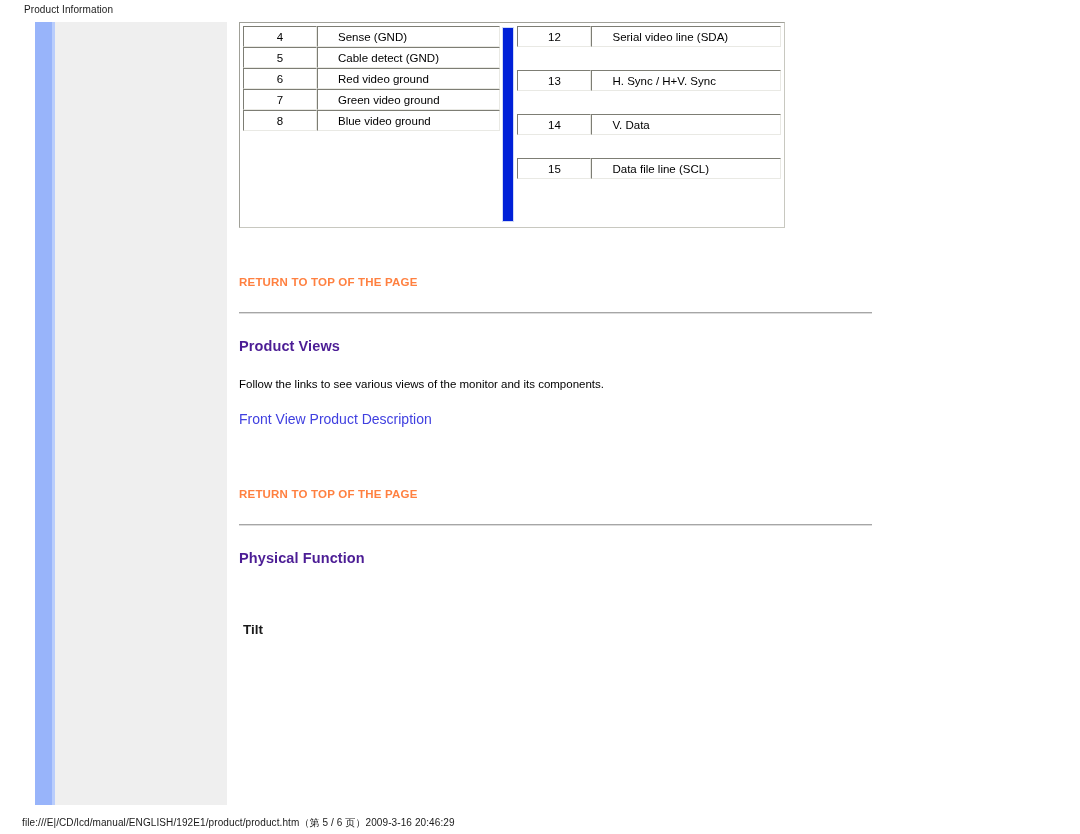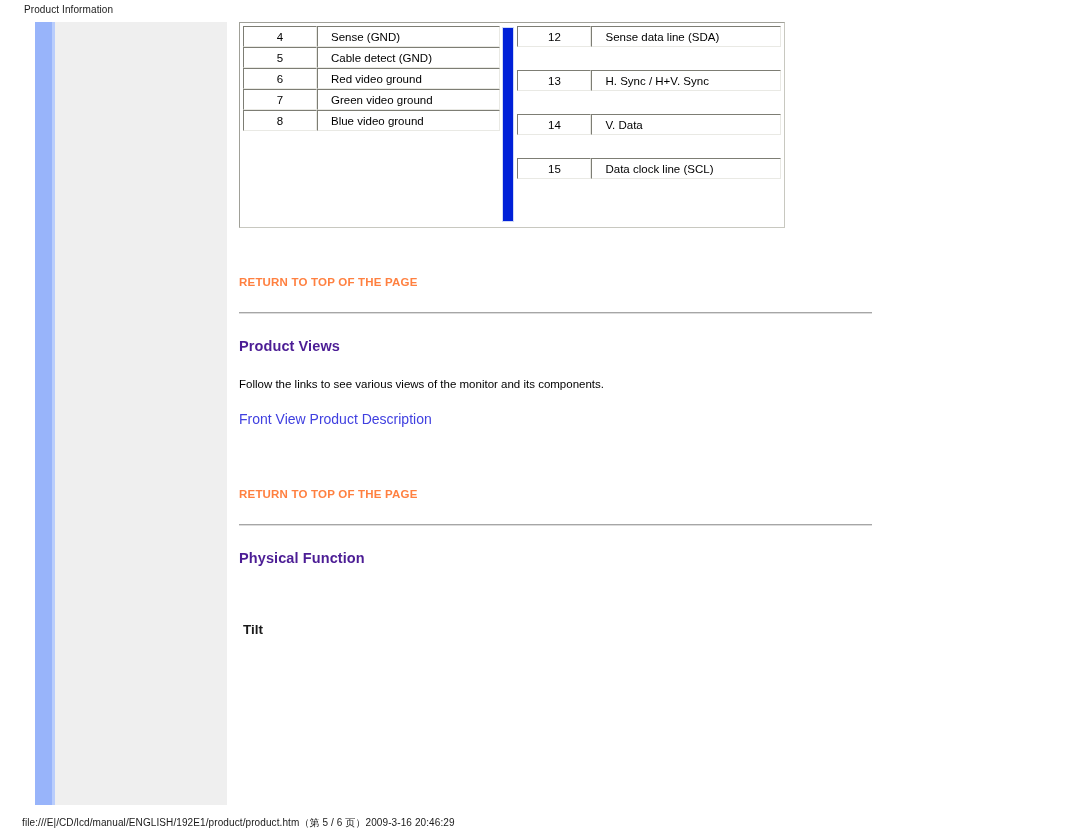--- a/index.html
+++ b/index.html
@@ -146,21 +146,21 @@
     font-size: 11.5px;
     color: #000000;
     background: #ffffff;
   }
   .pin-cell.num {
     width: 74px;
     justify-content: center;
   }
   .pin-cell.desc {
     flex: 1 1 auto;
-    padding-left: 13px;
+    padding-left: 20px;
   }
   .pin-row.spacer .pin-cell { border-color: transparent; background: transparent; }
 
   
   .return-link {
     display: block;
     text-align: left;
     width: 100%;
     color: #ff8040;
     font-size: 11.5px;
@@ -248,33 +248,33 @@
           <div class="pin-cell num">8</div>
           <div class="pin-cell desc">Blue video ground</div>
         </div>
       </div>
 
       <div class="pin-divider"></div>
 
       <div class="pin-col right">
         <div class="pin-row">
           <div class="pin-cell num">12</div>
-          <div class="pin-cell desc">Sense data line (SDA)</div>
+          <div class="pin-cell desc">Serial video line (SDA)</div>
         </div>
         <div class="pin-row">
           <div class="pin-cell num">13</div>
           <div class="pin-cell desc">H. Sync / H+V. Sync</div>
         </div>
         <div class="pin-row">
           <div class="pin-cell num">14</div>
           <div class="pin-cell desc">V. Data</div>
         </div>
         <div class="pin-row">
           <div class="pin-cell num">15</div>
-          <div class="pin-cell desc">Data clock line (SCL)</div>
+          <div class="pin-cell desc">Data file line (SCL)</div>
         </div>
         <div class="pin-row spacer">
           <div class="pin-cell num"></div>
           <div class="pin-cell desc"></div>
         </div>
       </div>
 
     </div>
 
     <div class="spacer-48"></div>

